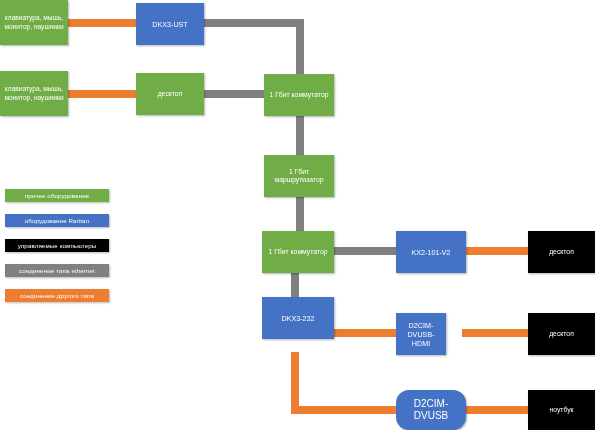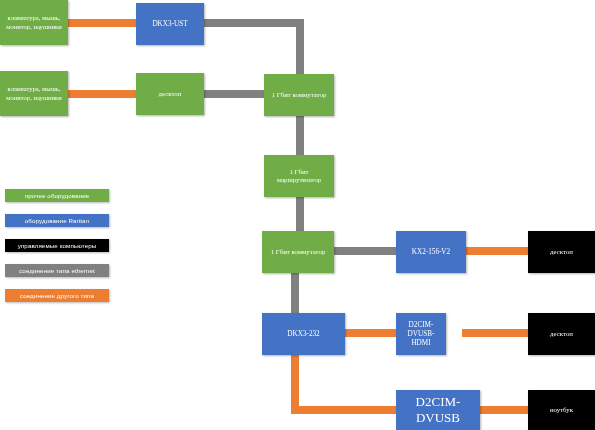--- a/index.html
+++ b/index.html
@@ -22,21 +22,20 @@
     box-sizing: border-box;
     display: flex;
     align-items: center;
     justify-content: center;
     text-align: center;
     color: #ffffff;
     line-height: 1.25;
     padding: 2px 3px;
     z-index: 3;
     box-shadow: 1px 1px 2px rgba(0,0,0,0.30);
-    font-family: Liberation Serif, serif;
   }
   .node-green { background: #70ad47; }
   .node-blue  { background: #4472c4; }
   .node-black { background: #000000; }
 
   .conn {
     position: absolute;
     z-index: 1;
   }
   .conn-gray   { background: #808080; }
@@ -109,31 +108,31 @@
   <div class="node node-green" style="left:0px; top:71px; width:68px; height:45px; font-size:6.6px;">клавиатура, мышь, монитор, наушники</div>
 
   <div class="node node-green" style="left:136px; top:73px; width:68px; height:42px; font-size:6.8px;">десктоп</div>
 
   <div class="node node-green" style="left:264px; top:74px; width:70px; height:42px; font-size:6.8px;">1 Гбит коммутатор</div>
 
   <div class="node node-green" style="left:264px; top:155px; width:70px; height:42px; font-size:6.8px;">1 Гбит маршрутизатор</div>
 
   <div class="node node-green" style="left:262px; top:231px; width:72px; height:42px; font-size:6.8px;">1 Гбит коммутатор</div>
 
-  <div class="node node-blue" style="left:396px; top:231px; width:70px; height:42px; font-size:7.2px;">KX2-156-V2</div>
+  <div class="node node-blue" style="left:396px; top:231px; width:70px; height:42px; font-size:7.2px;">KX2-101-V2</div>
 
   <div class="node node-black" style="left:528px; top:231px; width:67px; height:42px; font-size:6.8px;">десктоп</div>
 
-  <div class="node node-blue" style="left:262px; top:313px; width:83px; height:42px; font-size:7.2px;">DKX3-232</div>
+  <div class="node node-blue" style="left:262px; top:297px; width:72px; height:42px; font-size:7.2px;">DKX3-232</div>
 
   <div class="node node-blue" style="left:396px; top:313px; width:50px; height:42px; font-size:7.2px;">D2CIM-DVUSB-HDMI</div>
 
   <div class="node node-black" style="left:528px; top:313px; width:67px; height:42px; font-size:6.8px;">десктоп</div>
 
-  <div class="node node-blue" style="left:396px; top:390px; width:84px; height:40px; font-size:13px;">D2CIM-DVUSB</div>
+  <div class="node node-blue" style="left:396px; top:390px; width:70px; height:40px; font-size:10px;border-radius:13px;">D2CIM-DVUSB</div>
 
   <div class="node node-black" style="left:528px; top:390px; width:67px; height:40px; font-size:6.8px;">ноутбук</div>
 
   <div class="legend">
     <div class="legend-row lg-green">
       <span>прочее оборудование</span>
     </div>
     <div class="legend-row lg-blue">
       <span>оборудование Raritan</span>
     </div>

